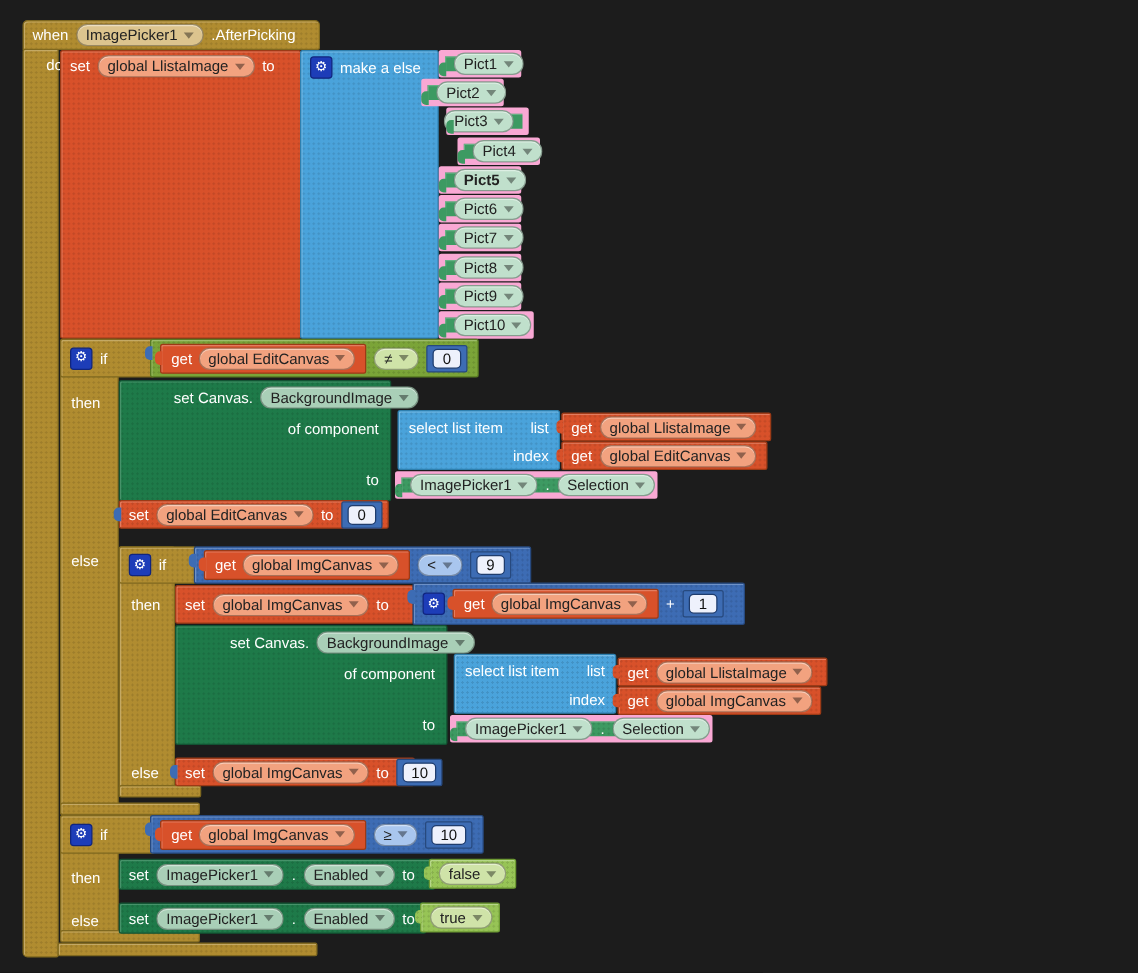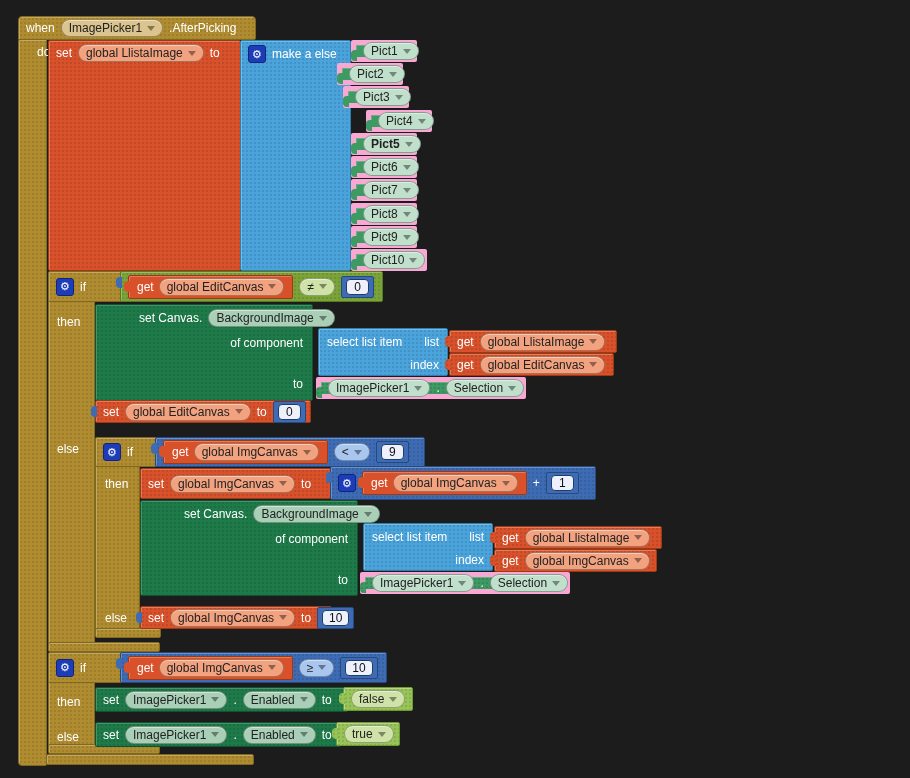--- a/index.html
+++ b/index.html
@@ -76,21 +76,21 @@
   <div class="blk mgreen row plug" style="left:351px;top:40px;width:66px;height:22px;">
       <span class="dd f-mint">
         <span>Pict1</span>
       </span>
     </div>
   <div class="blk mgreen row plug" style="left:337px;top:63px;width:66px;height:22px;">
       <span class="dd f-mint">
         <span>Pict2</span>
       </span>
     </div>
-  <div class="blk mgreen row plug" style="left:343px;top:86px;width:66px;height:22px;">
+  <div class="blk mgreen row plug" style="left:357px;top:86px;width:66px;height:22px;justify-content:flex-end;">
       <span class="dd f-mint">
         <span>Pict3</span>
       </span>
     </div>
   <div class="blk mgreen row plug" style="left:366px;top:110px;width:66px;height:22px;">
       <span class="dd f-mint">
         <span>Pict4</span>
       </span>
     </div>
   <div class="blk mgreen row plug" style="left:351px;top:133px;width:66px;height:22px;font-weight:bold;">

